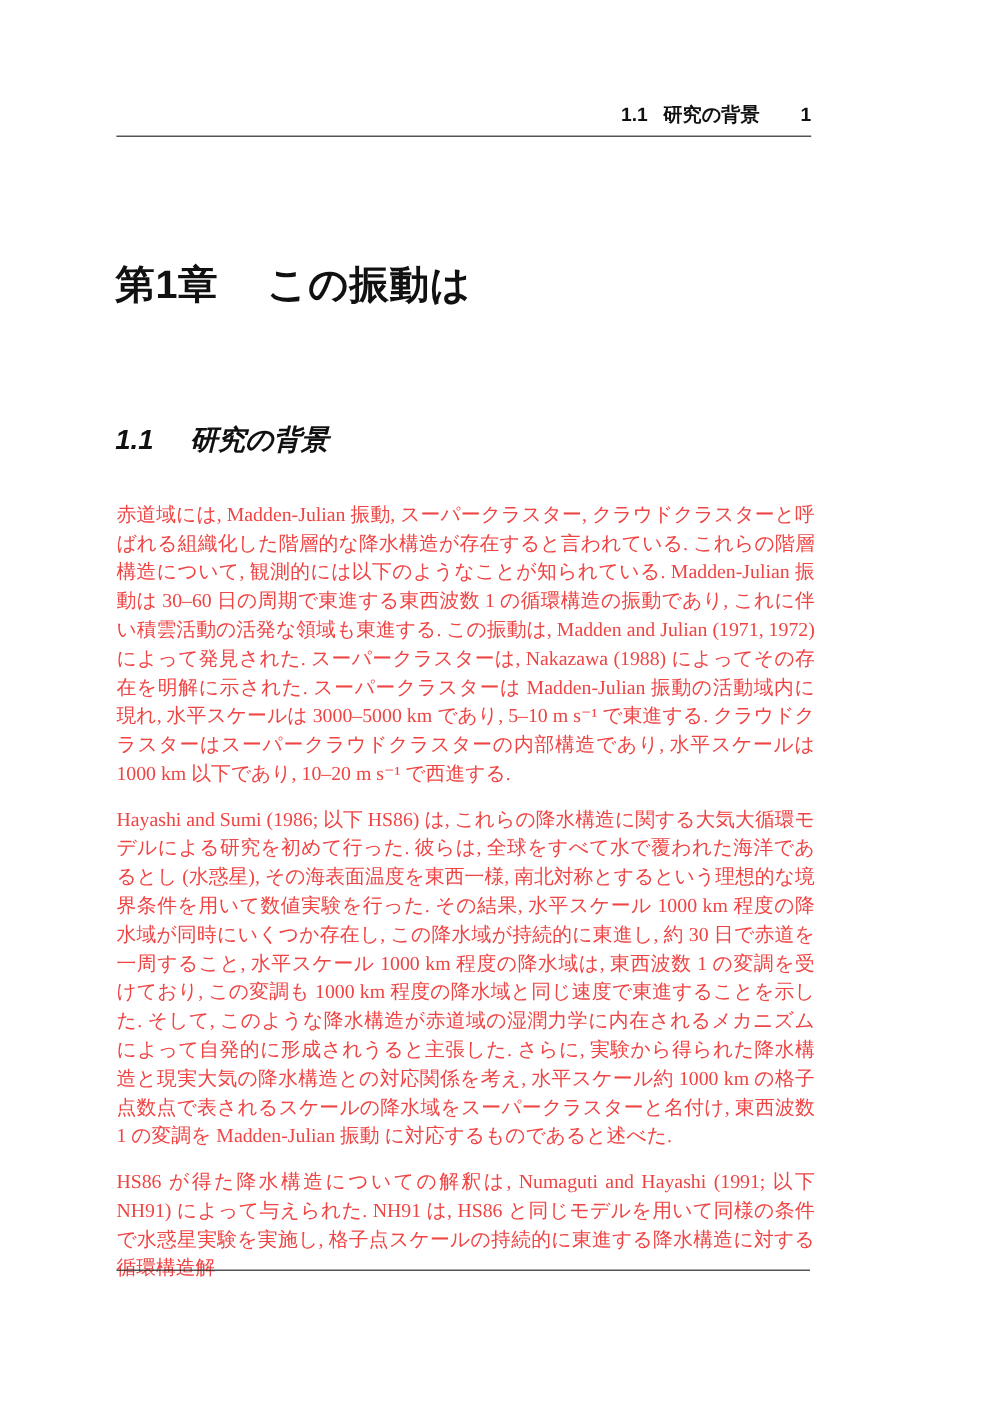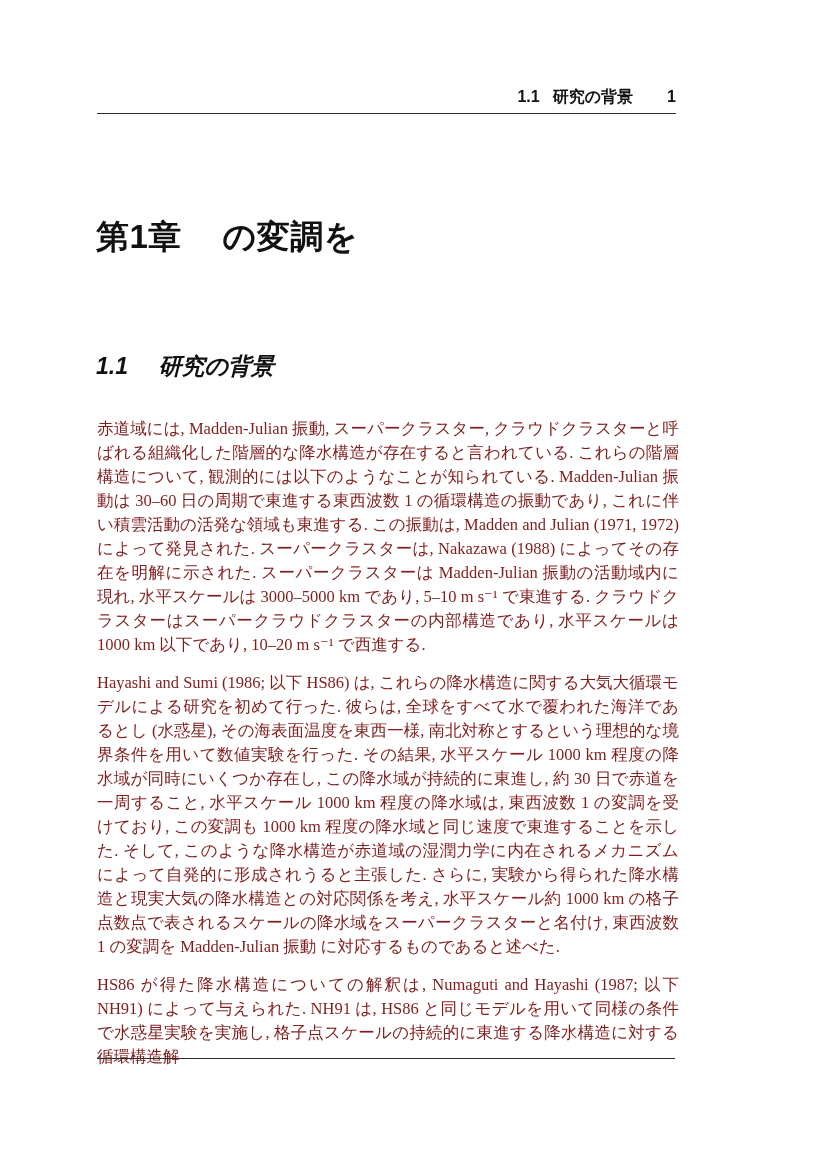--- a/index.html
+++ b/index.html
@@ -69,21 +69,21 @@
     margin-left: 24px;
   }
   .body-text {
     position: absolute;
     left: 97px;
     top: 417px;
     width: 582px;
     font-size: 16.5px;
     line-height: 24px;
     text-align: justify;
-    color: #7f1d1d;
+    color: #ef4444;
   }
   .body-text p {
     margin: 0 0 14px 0;
   }
   .footer-rule {
     position: absolute;
     left: 97px;
     top: 1058px;
     width: 578px;
     height: 0;
@@ -96,29 +96,29 @@
 <div class="page">
 
   <header class="running-header">
     <span>1.1</span>
     <span class="hdr-title">研究の背景</span>
     <span class="hdr-page">1</span>
   </header>
 
   <h1 class="chapter-heading">
     <span>第1章</span>
-    <span class="chapter-title">の変調を</span>
+    <span class="chapter-title">この振動は</span>
   </h1>
 
   <h2 class="section-heading">
     <span>1.1</span>
     <span class="section-title">研究の背景</span>
   </h2>
 
   <main class="body-text">
     <p>赤道域には, Madden-Julian 振動, スーパークラスター, クラウドクラスターと呼ばれる組織化した階層的な降水構造が存在すると言われている. これらの階層構造について, 観測的には以下のようなことが知られている. Madden-Julian 振動は 30–60 日の周期で東進する東西波数 1 の循環構造の振動であり, これに伴い積雲活動の活発な領域も東進する. この振動は, Madden and Julian (1971, 1972) によって発見された. スーパークラスターは, Nakazawa (1988) によってその存在を明解に示された. スーパークラスターは Madden-Julian 振動の活動域内に現れ, 水平スケールは 3000–5000 km であり, 5–10 m s⁻¹ で東進する. クラウドクラスターはスーパークラウドクラスターの内部構造であり, 水平スケールは 1000 km 以下であり, 10–20 m s⁻¹ で西進する.</p>
     <p>Hayashi and Sumi (1986; 以下 HS86) は, これらの降水構造に関する大気大循環モデルによる研究を初めて行った. 彼らは, 全球をすべて水で覆われた海洋であるとし (水惑星), その海表面温度を東西一様, 南北対称とするという理想的な境界条件を用いて数値実験を行った. その結果, 水平スケール 1000 km 程度の降水域が同時にいくつか存在し, この降水域が持続的に東進し, 約 30 日で赤道を一周すること, 水平スケール 1000 km 程度の降水域は, 東西波数 1 の変調を受けており, この変調も 1000 km 程度の降水域と同じ速度で東進することを示した. そして, このような降水構造が赤道域の湿潤力学に内在されるメカニズムによって自発的に形成されうると主張した. さらに, 実験から得られた降水構造と現実大気の降水構造との対応関係を考え, 水平スケール約 1000 km の格子点数点で表されるスケールの降水域をスーパークラスターと名付け, 東西波数 1 の変調を Madden-Julian 振動 に対応するものであると述べた.</p>
-    <p>HS86 が得た降水構造についての解釈は, Numaguti and Hayashi (1987; 以下 NH91) によって与えられた. NH91 は, HS86 と同じモデルを用いて同様の条件で水惑星実験を実施し, 格子点スケールの持続的に東進する降水構造に対する循環構造解</p>
+    <p>HS86 が得た降水構造についての解釈は, Numaguti and Hayashi (1991; 以下 NH91) によって与えられた. NH91 は, HS86 と同じモデルを用いて同様の条件で水惑星実験を実施し, 格子点スケールの持続的に東進する降水構造に対する循環構造解</p>
   </main>
 
   <div class="footer-rule"></div>
 
 </div>
 
 </body></html>

